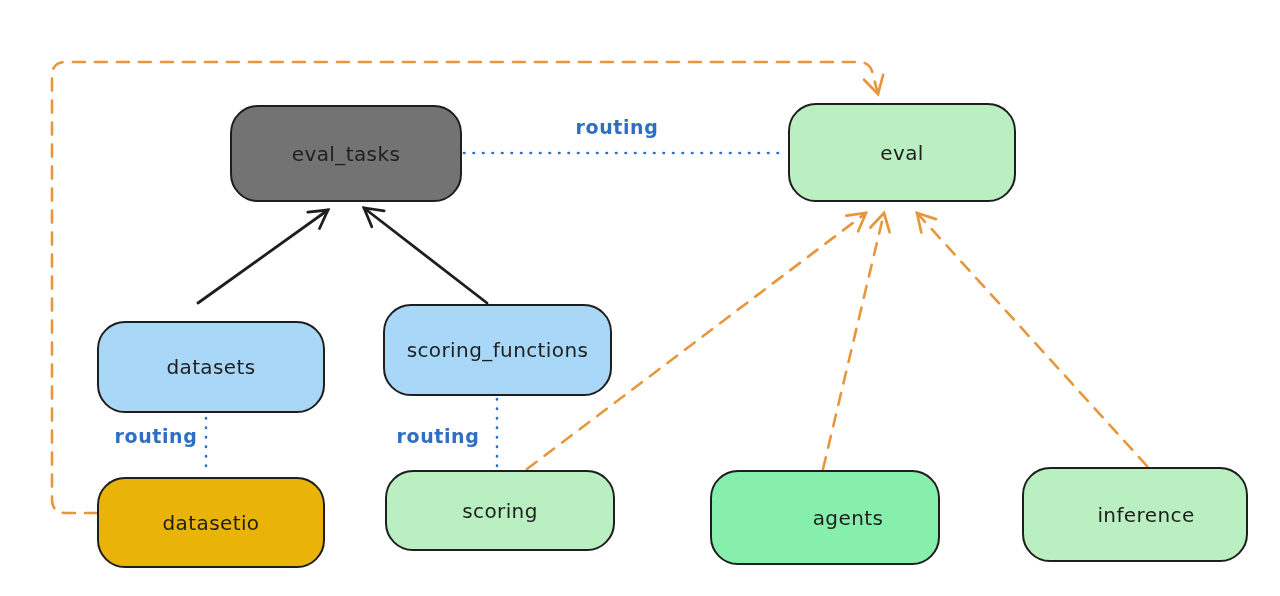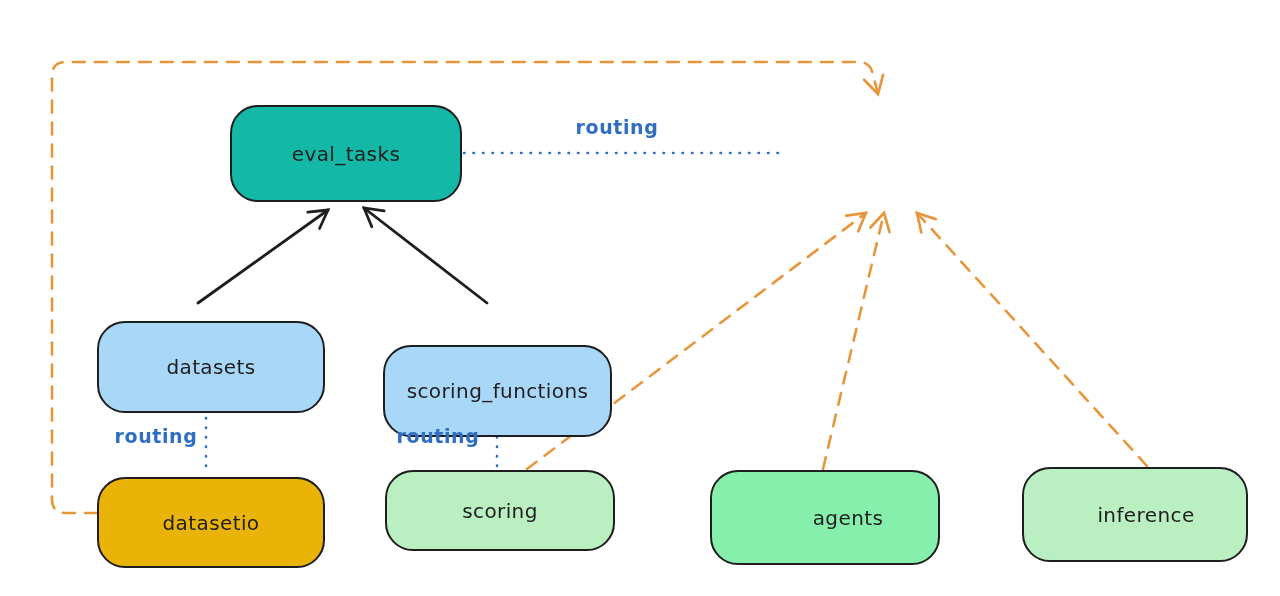--- a/index.html
+++ b/index.html
@@ -69,30 +69,33 @@
     <path d="M464,153 L786,153" fill="none" stroke-width="2.6" stroke-linecap="round" stroke-dasharray="0.5 9" stroke="#2f6ec2"></path>
     <path d="M206,399 L206,474" fill="none" stroke-width="2.6" stroke-linecap="round" stroke-dasharray="0.5 9" stroke="#2f6ec2"></path>
     <path d="M497,399 L497,466" fill="none" stroke-width="2.6" stroke-linecap="round" stroke-dasharray="0.5 9" stroke="#2f6ec2"></path>
 
     <path d="M97,513 L66,513 Q52,513 52,499 L52,76 Q52,62 66,62 L858,62 Q871,62 873,75 L878,94" fill="none" stroke-width="2.6" stroke-linecap="round" stroke-dasharray="12 10" marker-end="url(#arrow-orange)" stroke="#e8963c"></path>
     <path d="M527,469 L866,213" fill="none" stroke-width="2.6" stroke-linecap="round" stroke-dasharray="12 10" marker-end="url(#arrow-orange)" stroke="#e8963c"></path>
     <path d="M823,469 L884,213" fill="none" stroke-width="2.6" stroke-linecap="round" stroke-dasharray="12 10" marker-end="url(#arrow-orange)" stroke="#e8963c"></path>
     <path d="M1147,466 L917,213" fill="none" stroke-width="2.6" stroke-linecap="round" stroke-dasharray="12 10" marker-end="url(#arrow-orange)" stroke="#e8963c"></path>
   </svg>
 
-  <div class="node" style="left: 230px; top: 105px; width: 232px; height: 97px; background-color: #14b8a6; border-color: rgb(30, 30, 30);">
+  <div class="node" style="left: 230px; top: 105px; width: 232px; height: 97px; background-color: #737373; border-color: rgb(30, 30, 30);">
     <span class="node-label">eval_tasks</span>
   </div>
 
+  <div class="node" style="left: 788px; top: 103px; width: 228px; height: 99px; background-color: rgb(185, 239, 193); border-color: rgb(30, 30, 30);">
+    <span class="node-label">eval</span>
+  </div>
 
   <div class="node" style="left: 97px; top: 321px; width: 228px; height: 92px; background-color: rgb(169, 215, 247); border-color: rgb(30, 30, 30);">
     <span class="node-label">datasets</span>
   </div>
 
-  <div class="node" style="left: 383px; top: 304px; width: 229px; height: 92px; background-color: rgb(169, 215, 247); border-color: rgb(30, 30, 30); margin-top: 41px;">
+  <div class="node" style="left: 383px; top: 304px; width: 229px; height: 92px; background-color: rgb(169, 215, 247); border-color: rgb(30, 30, 30);">
     <span class="node-label">scoring_functions</span>
   </div>
 
   <div class="node" style="left: 97px; top: 477px; width: 228px; height: 91px; background-color: #eab308; border-color: rgb(30, 30, 30);">
     <span class="node-label">datasetio</span>
   </div>
 
   <div class="node" style="left: 385px; top: 470px; width: 230px; height: 81px; background-color: rgb(185, 239, 193); border-color: rgb(30, 30, 30);">
     <span class="node-label">scoring</span>
   </div>

